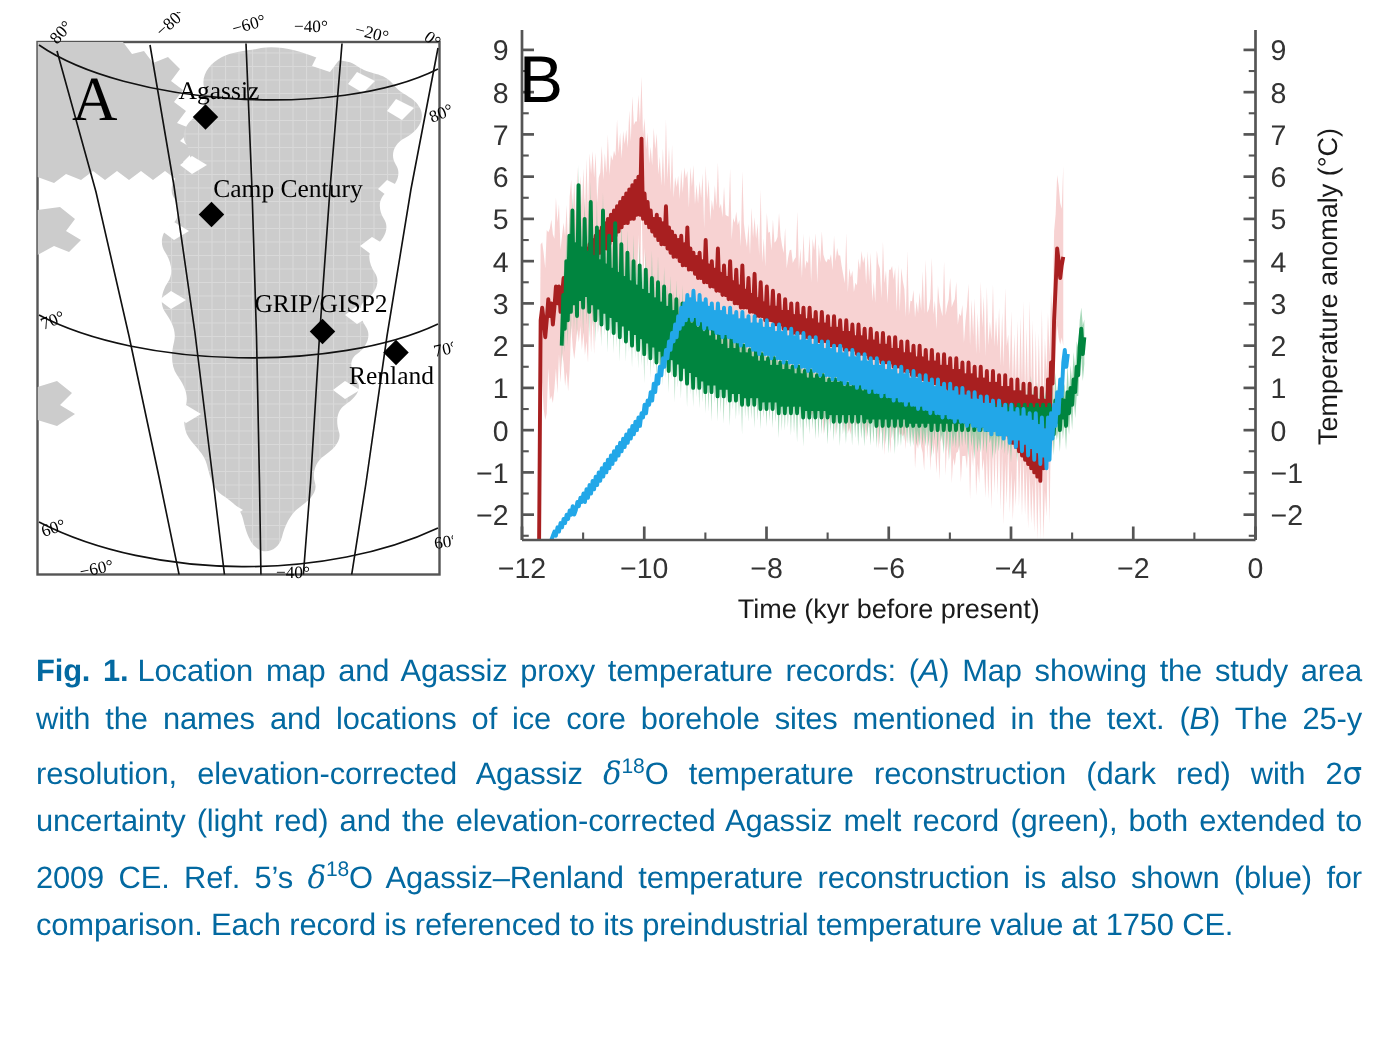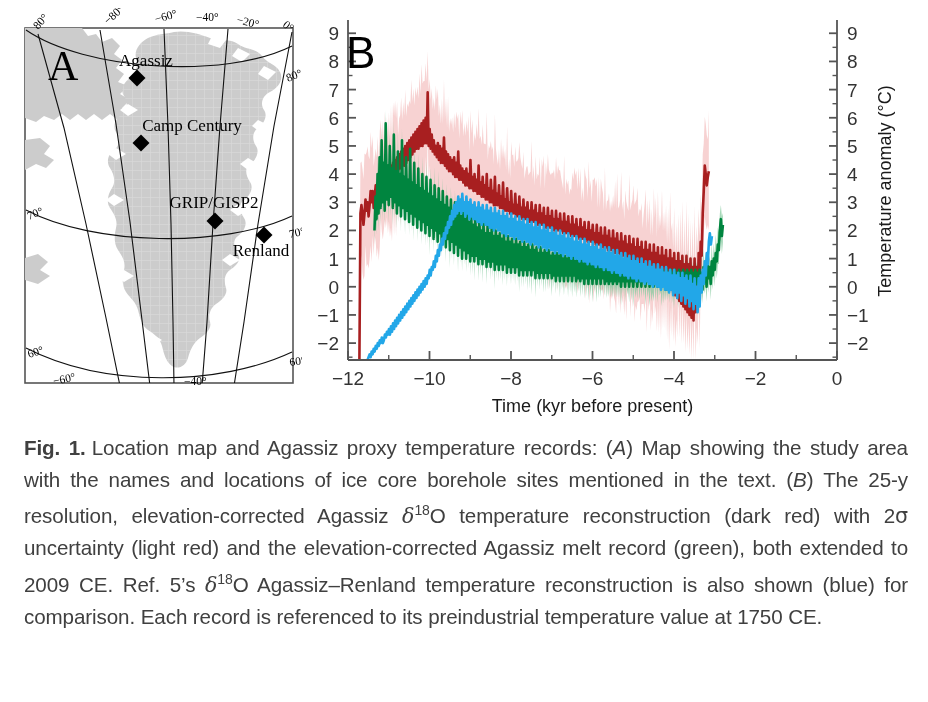--- a/index.html
+++ b/index.html
@@ -55,21 +55,21 @@
 
   
   #caption {
     position: absolute;
     left: 24px; top: 432px;
     width: 884px;
     font-family: "Liberation Sans", sans-serif;
     font-size: 20.6px;
     line-height: 31.5px;
     text-align: justify;
-    color: #404040;
+    color: #0369a1;
     letter-spacing: -0.1px;
   }
   #caption i { font-style: italic; }
   #caption .sup { font-size: 0.68em; vertical-align: super; }
   #caption .delta { font-family: "DejaVu Serif", serif; font-style: italic; }
   #caption .sigma { font-family: "DejaVu Sans", sans-serif; }
   .cap-lead { font-weight: 700; margin-right: 6px; }
 </style>
 </head>
 <body>

